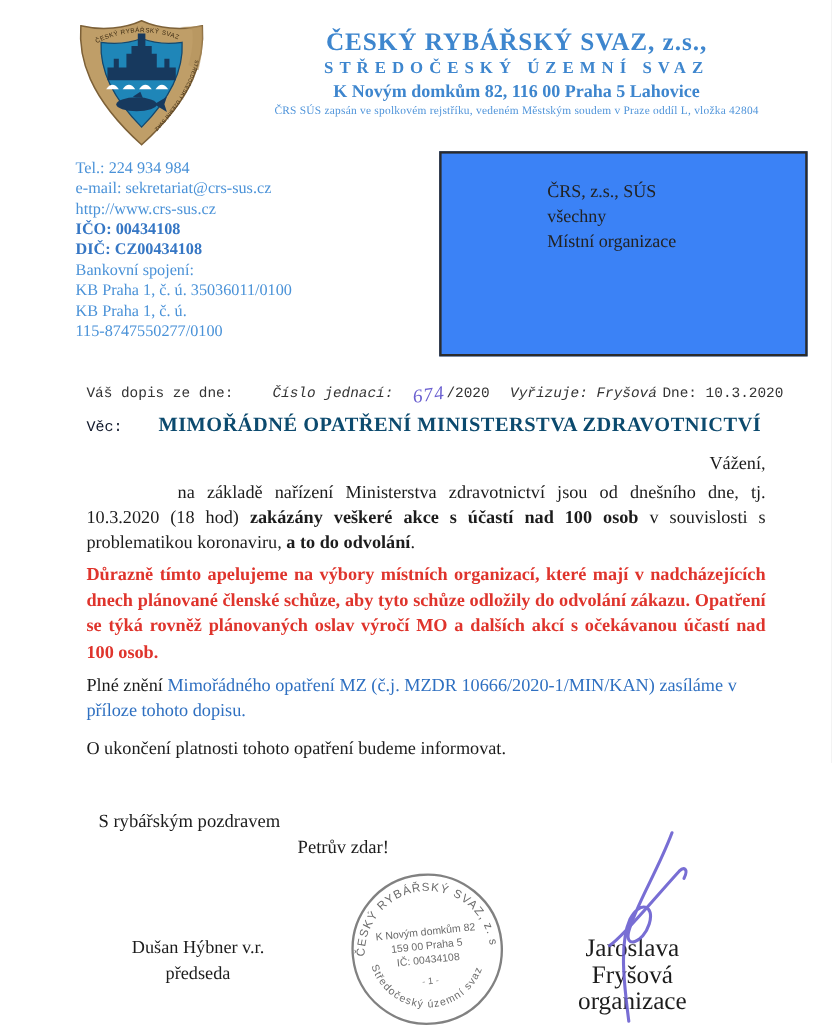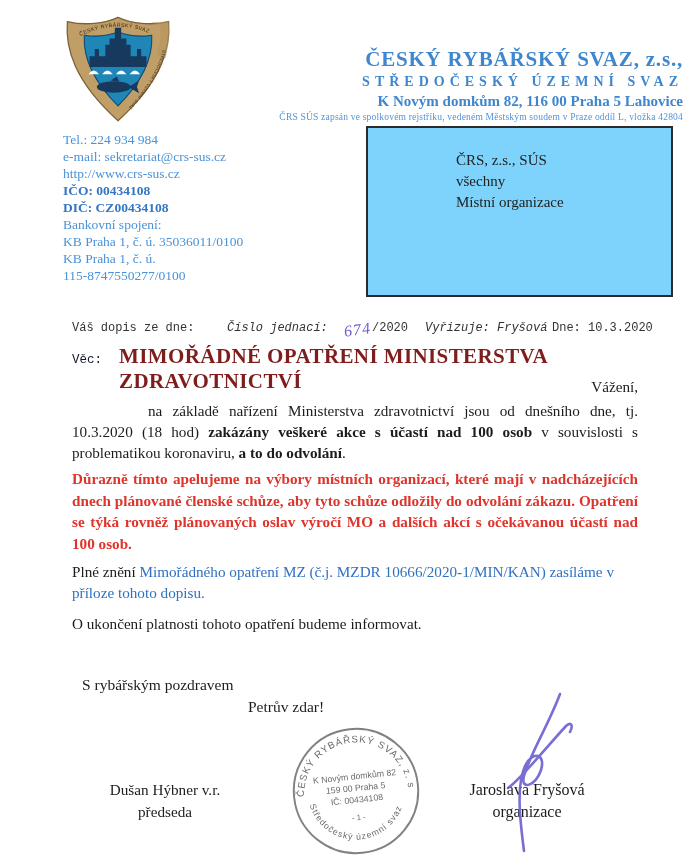--- a/index.html
+++ b/index.html
@@ -5,70 +5,70 @@
   * { margin:0; padding:0; box-sizing:border-box; }
   html,body { background:#e8e8e8; }
   .page {
     position:relative; width:693px; height:861px; margin:0 auto;
     background:#ffffff; overflow:hidden;
     font-family:"Liberation Serif", serif; color:#1c1c1c;
   }
 
   
   .logo { position:absolute; left:60px; top:14px; width:116px; height:110px; }
-  .header-text { position:absolute; left:178px; top:47px; width:505px; text-align:right; }
+  .header-text { position:absolute; left:178px; top:23px; width:505px; text-align:center; }
   .org-name { font-size:21px; font-weight:bold; color:#3e86ce; letter-spacing:0.8px; }
   .org-division { font-size:14px; font-weight:bold; color:#3e86ce; letter-spacing:5px; margin-top:2px; }
   .org-address { font-size:15px; font-weight:bold; color:#3e86ce; margin-top:3px; }
   .org-registry { font-size:9.5px; color:#4f94da; margin-top:2px; letter-spacing:0.2px; }
 
   
   .contact { position:absolute; left:63px; top:131px; font-size:13.5px; line-height:17px; color:#4a92d8; }
   .contact .bold { font-weight:bold; color:#3576c4; }
 
   
   .recipient-box {
     position:absolute; left:366px; top:126px; width:307px; height:171px;
-    border:2px solid #2b2b2b; background:#7dd3fc;
+    border:2px solid #2b2b2b; background:#3b82f6;
   }
   .recipient-box .lines { margin:22px 0 0 88px; font-size:15px; line-height:21px; color:#222; }
 
   
   .ref-line { position:absolute; left:72px; top:321px; width:600px; height:18px;
     font-family:"Liberation Mono", monospace; font-size:12px; color:#333; }
   .ref-line span { position:absolute; white-space:nowrap; top:0; }
   .ref-your   { left:0; }
   .ref-cislo  { left:155px; font-style:italic; }
   .ref-hand   { left:272px; top:-4px; font-family:"Liberation Serif",serif; font-style:italic; font-size:16px;
                 color:#6a5fd0; transform:rotate(-8deg); letter-spacing:1px; }
   .ref-suffix { left:300px; }
   .ref-vyrizuje { left:353px; font-style:italic; }
   .ref-dne    { left:480px; }
 
   
   .subject { position:absolute; left:72px; top:344px; display:flex; align-items:baseline; }
   .subject-label { font-family:"Liberation Mono", monospace; font-size:12.5px; color:#0f172a; }
-  .subject-title { font-size:21px; font-weight:bold; letter-spacing:0.4px; margin-left:17px; color:#7f1d1d; }
+  .subject-title { font-size:17px; font-weight:bold; letter-spacing:0.4px; margin-left:30px; color:#0c4a6e; }
 
   
   .body-text { position:absolute; left:72px; top:376px; width:566px; font-size:15.2px; line-height:21px; }
   .salutation { margin-left:38px;text-align:right; }
   .p1 { text-indent:76px; text-align:justify; margin-top:3px; }
   .p-red { margin-top:5px; text-align:justify; font-weight:bold; color:#df342c; line-height:21.5px; }
   .p-attach { margin-top:7px; }
   .p-attach .blue { color:#2f70c1; }
   .p-end { margin-top:10px; }
 
   
   .closing-regards { position:absolute; left:82px; top:676px; font-size:15.5px; }
   .closing-petruv  { position:absolute; left:248px; top:698px; font-size:15.5px; }
 
   
   .sig-left  { position:absolute; left:100px; top:779px; width:130px; text-align:center; font-size:15.2px; line-height:22px; }
-  .sig-right { position:absolute; left:462px; top:779px; width:130px; text-align:center; font-size:16px; line-height:22px; }
+  .sig-right { position:absolute; left:462px; top:779px; width:130px; text-align:center; font-size:21px; line-height:22px; }
   .stamp { position:absolute; left:288px; top:723px; width:136px; height:136px; }
   .signature-svg { position:absolute; left:478px; top:688px; width:120px; height:170px; }
 </style>
 </head>
 <body>
 
 <div class="page">
 
   <svg class="logo" viewBox="0 0 110 104" xmlns="http://www.w3.org/2000/svg">
     <path d="M55,3 C68,9 86,11 103,7 C105,32 97,63 55,101 C13,63 5,32 7,7 C24,11 42,9 55,3 Z" fill="#bf9e68" stroke="#7d6138" stroke-width="1.2"></path>

